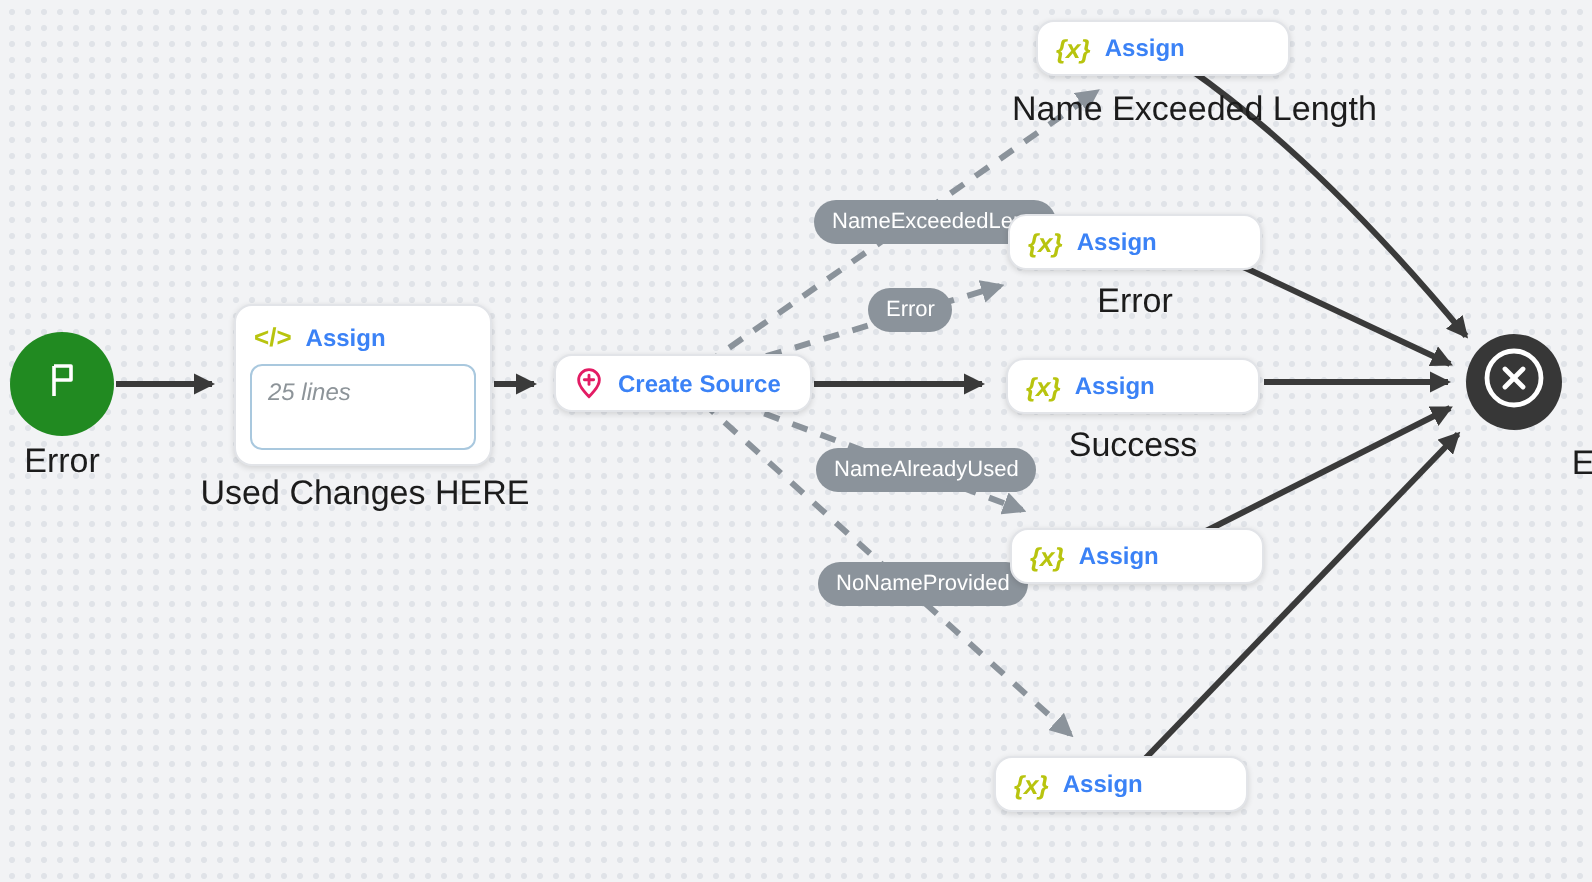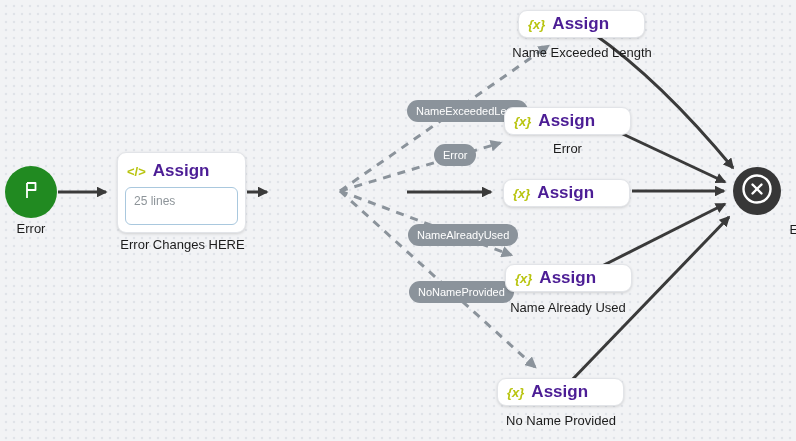--- a/index.html
+++ b/index.html
@@ -17,39 +17,39 @@
     position:absolute;z-index:2;height:22px;line-height:22px;
     background:#8b939b;color:#ffffff;font-size:11px;
     padding:0 9px;border-radius:12px;white-space:nowrap;
   }
   .card{
     position:absolute;z-index:3;background:#ffffff;
     border:1px solid #e2e4e8;border-radius:9px;
     box-shadow:0 1px 3px rgba(0,0,0,0.14);
     display:flex;align-items:center;box-sizing:border-box;
   }
-  .card .title{font-weight:bold;font-size:17px;color:#4c1d95;white-space:nowrap;}
+  .card .title{font-weight:bold;font-size:12px;color:#3b82f6;white-space:nowrap;}
   .glyph-icon{font-weight:bold;font-style:italic;font-size:13px;color:#b8c40f;margin-right:7px;white-space:nowrap;}
   .assign-card{width:127px;height:28px;padding-left:9px;}
   .node-label{
-    position:absolute;z-index:2;font-size:13px;color:#1c1c1c;
+    position:absolute;z-index:2;font-size:17px;color:#1c1c1c;
     text-align:center;white-space:nowrap;
   }
   
   .begin-node{
     position:absolute;z-index:3;left:5px;top:166px;width:52px;height:52px;
     border-radius:50%;background:#218a21;
     display:flex;align-items:center;justify-content:center;
   }
   
   .snippet-card{left:117px;top:152px;width:129px;height:81px;flex-direction:column;align-items:stretch;padding:7px 7px 7px 7px;}
   .snippet-head{display:flex;align-items:center;padding:1px 2px 6px 2px;}
   .snippet-body{
     flex:1;border:1px solid #a9c8de;border-radius:6px;
-    font-size:12px;color:#8d9499;padding:6px 0 0 8px;box-sizing:border-box;
+    font-size:12px;color:#8d9499;padding:6px 0 0 8px;box-sizing:border-box;font-style:italic;
   }
   
   .create-source-card{left:277px;top:177px;width:129px;height:29px;padding-left:8px;}
   .pin-icon{width:17px;height:17px;margin-right:6px;flex:0 0 auto;}
   
   .end-node{
     position:absolute;z-index:3;left:733px;top:167px;width:48px;height:48px;
     border-radius:50%;background:#373737;
     display:flex;align-items:center;justify-content:center;
   }
@@ -99,51 +99,60 @@
   </div>
   <div class="node-label" style="left:6px;top:221px;width:50px;">Error</div>
 
   <div class="card snippet-card">
     <div class="snippet-head">
       <span class="glyph-icon" style="font-style:normal;">&lt;/&gt;</span>
       <span class="title">Assign</span>
     </div>
     <div class="snippet-body">25 lines</div>
   </div>
-  <div class="node-label" style="left:95px;top:237px;width:175px;">Error Changes HERE</div>
+  <div class="node-label" style="left:95px;top:237px;width:175px;">Used Changes HERE</div>
 
+  <div class="card create-source-card">
+    <span class="pin-icon">
+      <svg width="17" height="17" viewBox="0 0 24 24" fill="none" stroke="#e31c64" stroke-width="2" stroke-linecap="round">
+        <path d="M12 2.6 C7.9 2.6 4.7 5.8 4.7 9.8 C4.7 14.9 12 21.6 12 21.6 S19.3 14.9 19.3 9.8 C19.3 5.8 16.1 2.6 12 2.6 Z"></path>
+        <path d="M12 6.4 v6.6"></path>
+        <path d="M8.7 9.7 h6.6"></path>
+      </svg>
+    </span>
+    <span class="title">Create Source</span>
+  </div>
 
   <div class="card assign-card" style="left:518px;top:10px;">
     <span class="glyph-icon">{x}</span>
     <span class="title">Assign</span>
   </div>
   <div class="node-label" style="left:506px;top:45px;width:152px;">Name Exceeded Length</div>
 
   <div class="card assign-card" style="left:504px;top:107px;">
     <span class="glyph-icon">{x}</span>
     <span class="title">Assign</span>
   </div>
   <div class="node-label" style="left:504px;top:141px;width:127px;">Error</div>
 
   <div class="card assign-card" style="left:503px;top:179px;">
     <span class="glyph-icon">{x}</span>
     <span class="title">Assign</span>
   </div>
+  <div class="node-label" style="left:503px;top:213px;width:127px;">Success</div>
 
   <div class="card assign-card" style="left:505px;top:264px;">
     <span class="glyph-icon">{x}</span>
     <span class="title">Assign</span>
   </div>
-  <div class="node-label" style="left:492px;top:300px;width:152px;">Name Already Used</div>
 
   <div class="card assign-card" style="left:497px;top:378px;">
     <span class="glyph-icon">{x}</span>
     <span class="title">Assign</span>
   </div>
-  <div class="node-label" style="left:486px;top:413px;width:150px;">No Name Provided</div>
 
   <div class="end-node">
     <span>
       <svg width="40" height="40" viewBox="0 0 40 40" fill="none" stroke="#ffffff" stroke-width="2.4" stroke-linecap="round">
         <circle cx="20" cy="20" r="13.5"></circle>
         <path d="M15.5 15.5 L24.5 24.5"></path>
         <path d="M24.5 15.5 L15.5 24.5"></path>
       </svg>
     </span>
   </div>

